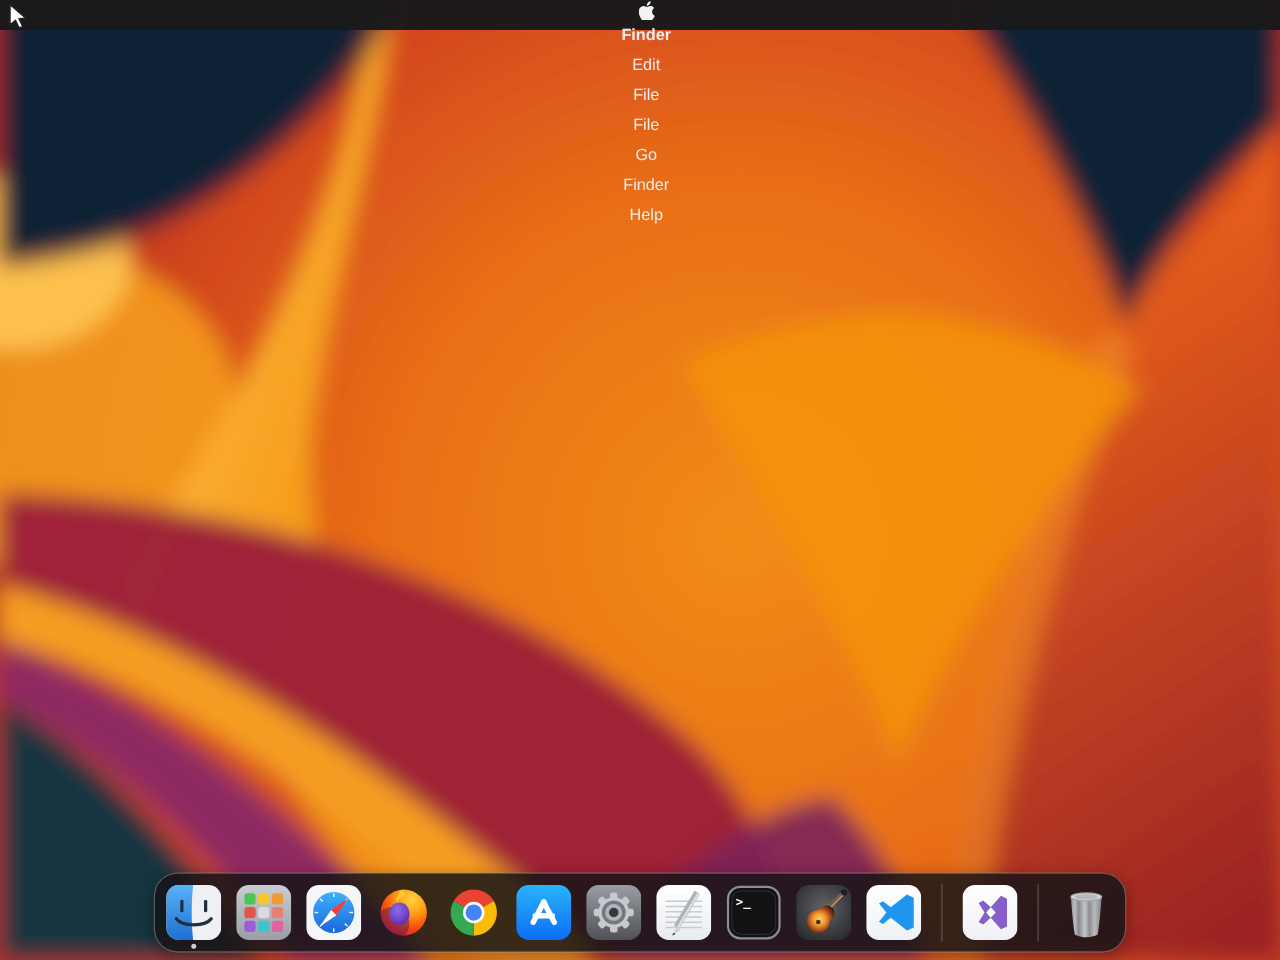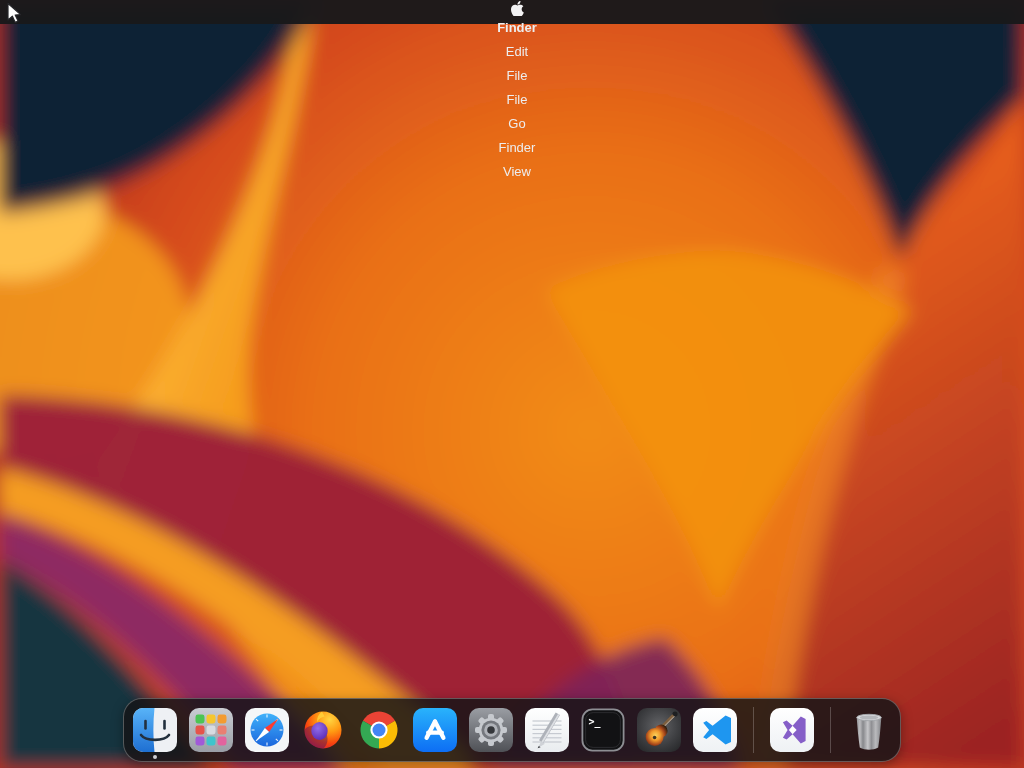--- a/index.html
+++ b/index.html
@@ -79,21 +79,21 @@
       <svg width="13" height="16" viewBox="0 -3.2 20 23.5">
         <path fill="#f2f2f3" d="M16.4,10.6c0-3,2.5-4.5,2.6-4.6c-1.4-2.1-3.6-2.4-4.4-2.4 c-1.9-0.2-3.6,1.1-4.6,1.1c-1,0-2.4-1.1-4-1c-2,0-3.9,1.2-5,3c-2.1,3.7-0.5,9.1,1.5,12.1 c1,1.5,2.2,3.1,3.8,3c1.5-0.1,2.1-1,4-1c1.9,0,2.4,1,4,1c1.7,0,2.7-1.5,3.7-2.9 c1.2-1.7,1.6-3.3,1.7-3.4C19.6,15.4,16.4,14.2,16.4,10.6z M13.4,1.6 c0.8-1,1.4-2.4,1.2-3.8c-1.2,0-2.7,0.8-3.5,1.8C10.3,0.5,9.7,1.9,9.9,3.2 C11.2,3.3,12.6,2.6,13.4,1.6z"></path>
       </svg>
     </div>
     <div class="mb-item mb-appname">Finder</div>
     <div class="mb-item">Edit</div>
     <div class="mb-item">File</div>
     <div class="mb-item">File</div>
     <div class="mb-item">Go</div>
     <div class="mb-item">Finder</div>
-    <div class="mb-item">View</div>
+    <div class="mb-item">Help</div>
   </header>
 
   <svg class="cursor" viewBox="0 0 17 23">
     <path d="M2,1.5 L2,18 L6.4,14.2 L9.3,20.4 L12.1,19.1 L9.2,13 L14.6,12.6 Z" fill="#ffffff" stroke="#26262a" stroke-width="1.2" stroke-linejoin="round"></path>
   </svg>
 
   <div class="dock">
 
     <div class="dock-item" title="Finder">
       <svg viewBox="0 0 44 44">

